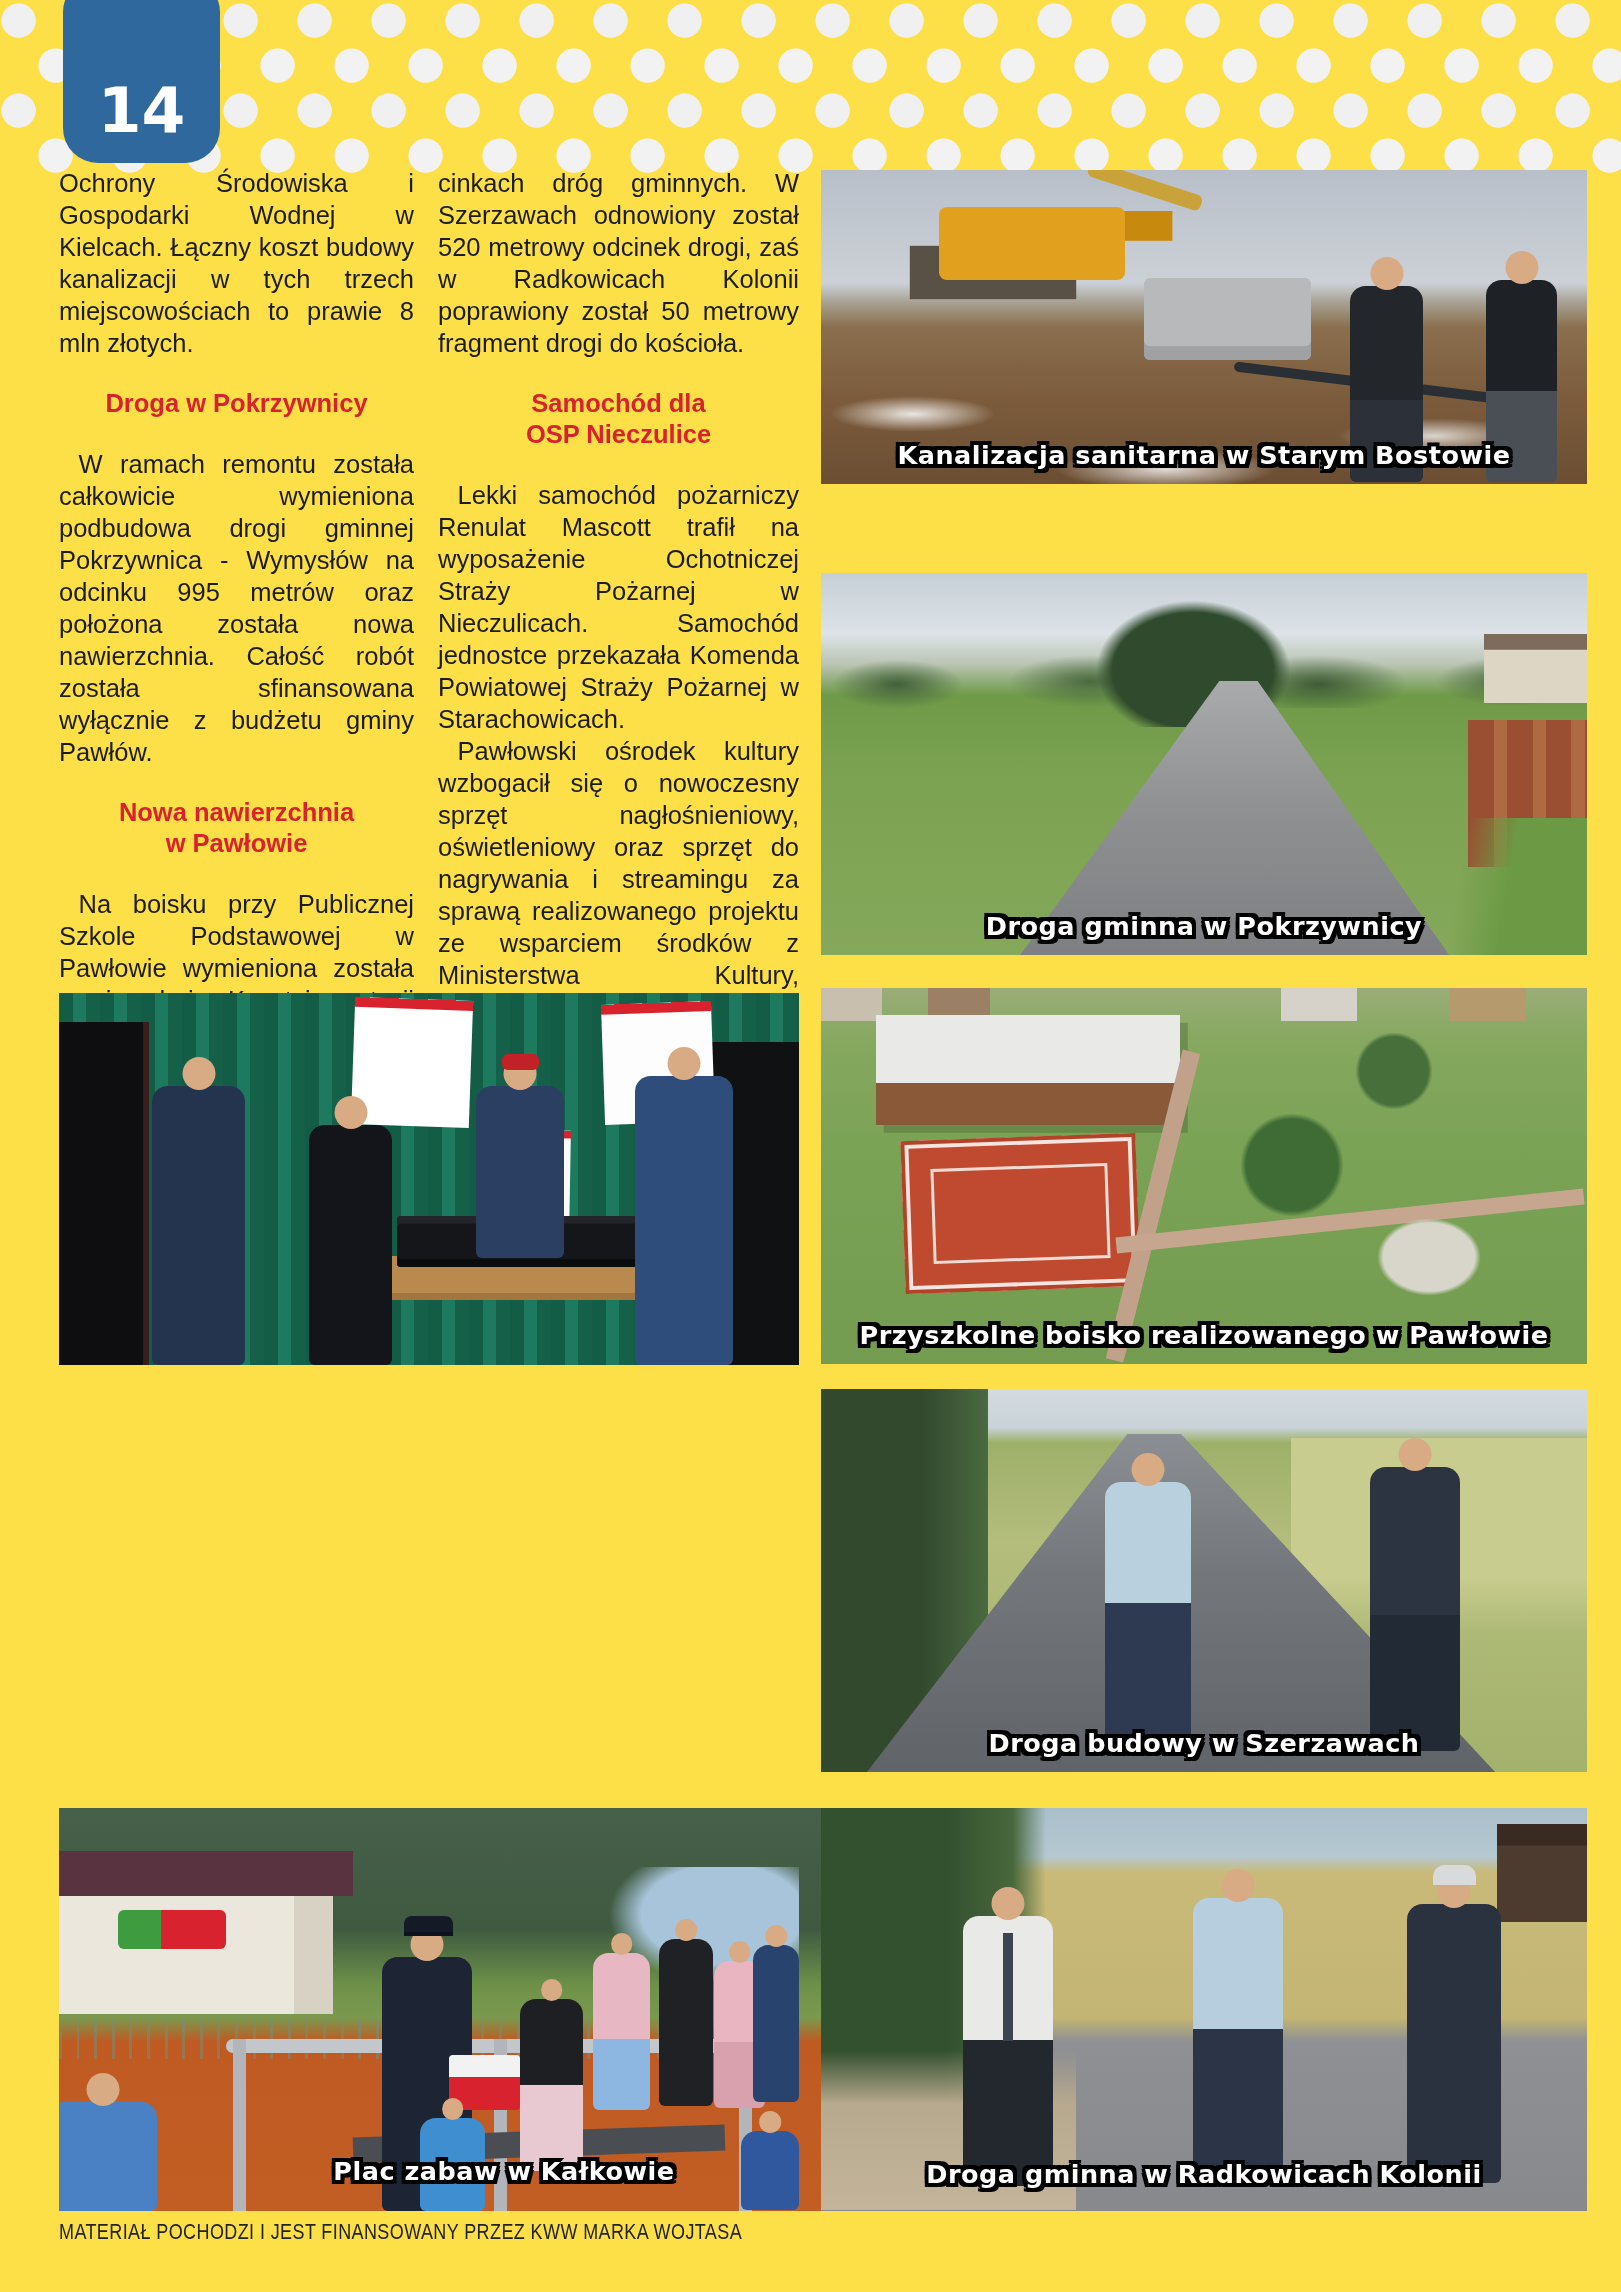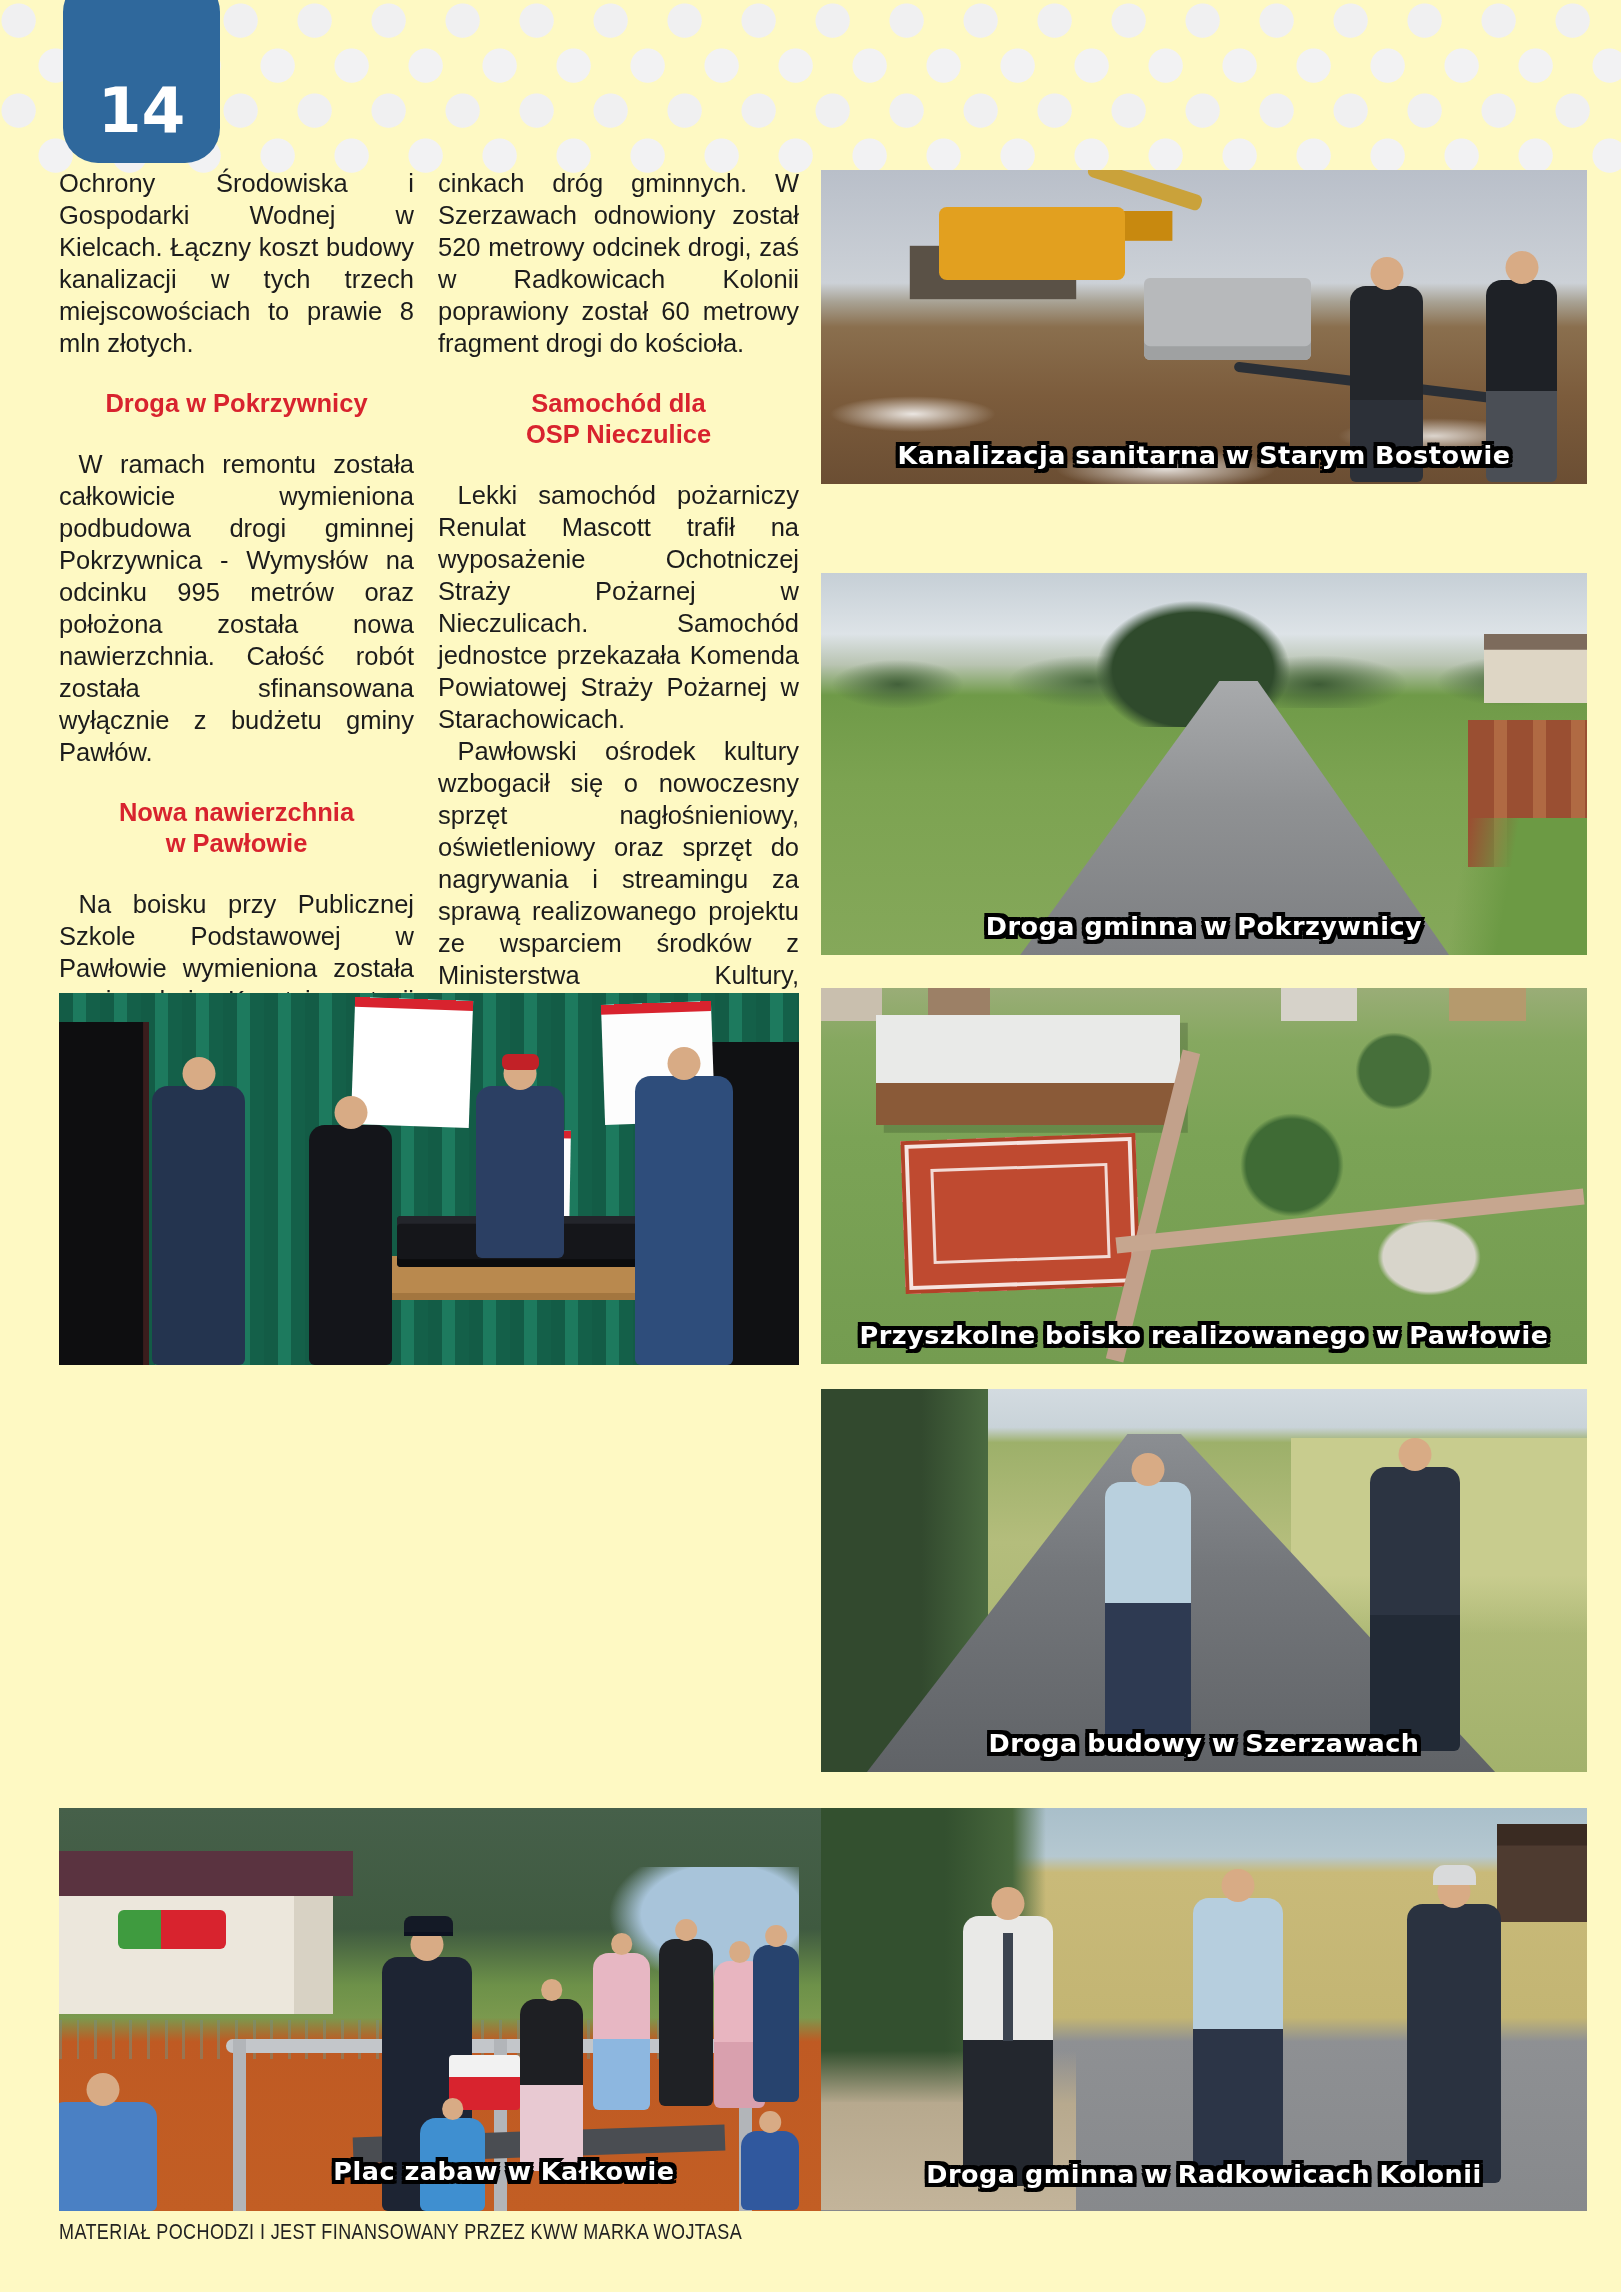--- a/index.html
+++ b/index.html
@@ -1,17 +1,17 @@
 <!DOCTYPE html>
 <html lang="pl"><head>
 <meta charset="utf-8">
 <style>
   html,body{margin:0;padding:0;}
   body{width:1621px;height:2293px;background:#ffffff;font-family:"Liberation Sans",sans-serif;}
-  .page{position:relative;width:1621px;height:2293px;background:#fef9c3;overflow:hidden;}
+  .page{position:relative;width:1621px;height:2293px;background:#fde047;overflow:hidden;}
 
   
   .dots{
     position:absolute;top:0;left:0;width:1621px;height:174px;
     background-image:
       radial-gradient(circle 17.6px at 18.6px 20.6px, #f0f0f1 16.7px, transparent 17.6px),
       radial-gradient(circle 17.6px at 18.6px 20.6px, #f2f2f3 16.7px, transparent 17.6px);
     background-size:74px 90px,74px 90px;
     background-position:0 0,37px 45px;
   }
@@ -74,21 +74,21 @@
     <p>Ochrony Środowiska i Gospodarki Wodnej w Kielcach. Łączny koszt budowy kanalizacji w tych trzech miejscowościach to prawie 8 mln złotych.</p>
     <h3>Droga w Pokrzywnicy</h3>
     <p class="indent">W ramach remontu została całkowicie wymieniona podbudowa drogi gminnej Pokrzywnica - Wymysłów na odcinku 995 metrów oraz położona została nowa nawierzchnia. Całość robót została sfinansowana wyłącznie z budżetu gminy Pawłów.</p>
     <h3 class="hw-260">Nowa nawierzchnia w Pawłowie</h3>
     <p class="indent">Na boisku przy Publicznej Szkole Podstawowej w Pawłowie wymieniona została nawierzchnia. Koszt inwestycji to kwota 147 430.79 zł.</p>
     <h3 class="hw-270">Drogi w Szerzawach i Radkowicach Kolonii</h3>
     <p class="indent">Dobiegły końca prace modernizacyjne na dwóch od-</p>
   </div>
 
   <div class="col col-2">
-    <p>cinkach dróg gminnych. W Szerzawach odnowiony został 520 metrowy odcinek drogi, zaś w Radkowicach Kolonii poprawiony został 60 metrowy fragment drogi do kościoła.</p>
+    <p>cinkach dróg gminnych. W Szerzawach odnowiony został 520 metrowy odcinek drogi, zaś w Radkowicach Kolonii poprawiony został 50 metrowy fragment drogi do kościoła.</p>
     <h3 class="hw-230">Samochód dla OSP Nieczulice</h3>
     <p class="indent">Lekki samochód pożarniczy Renulat Mascott trafił na wyposażenie Ochotniczej Straży Pożarnej w Nieczulicach. Samochód jednostce przekazała Komenda Powiatowej Straży Pożarnej w Starachowicach.</p>
     <p class="indent">Pawłowski ośrodek kultury wzbogacił się o nowoczesny sprzęt nagłośnieniowy, oświetleniowy oraz sprzęt do nagrywania i streamingu za sprawą realizowanego projektu ze wsparciem środków z Ministerstwa Kultury, Dziedzictwa Narodowego i Sportu.</p>
   </div>
 
   <div class="ph" style="left:821px;top:170px;width:766px;height:314px;
               background:linear-gradient(180deg,#b9bfc9 0%,#ccd1d7 36%,#a8a294 42%,#8a6f4e 50%,#7c5c3c 72%,#6b4e33 100%);">
     <div class="shape" style="left:0;top:167px;width:766px;height:220px;background:
            radial-gradient(ellipse 118px 25.5px at 12% 35%,rgba(255,255,255,.85),transparent 70%),
            radial-gradient(ellipse 157px 29px at 45% 60%,rgba(255,255,255,.8),transparent 70%),

